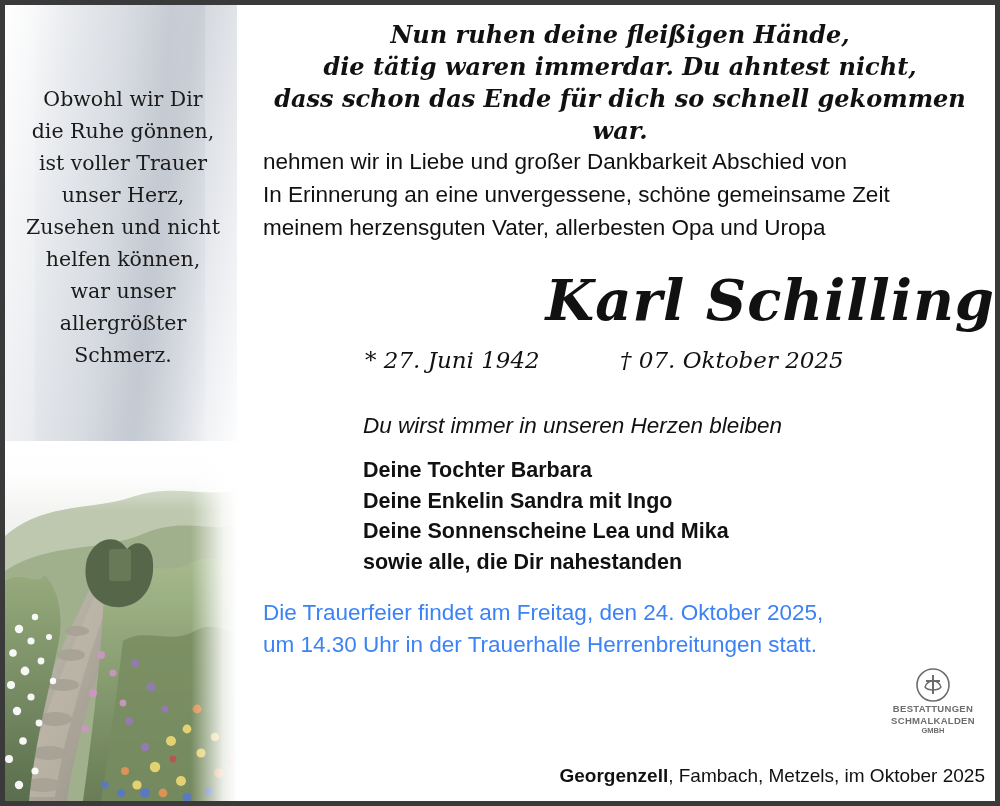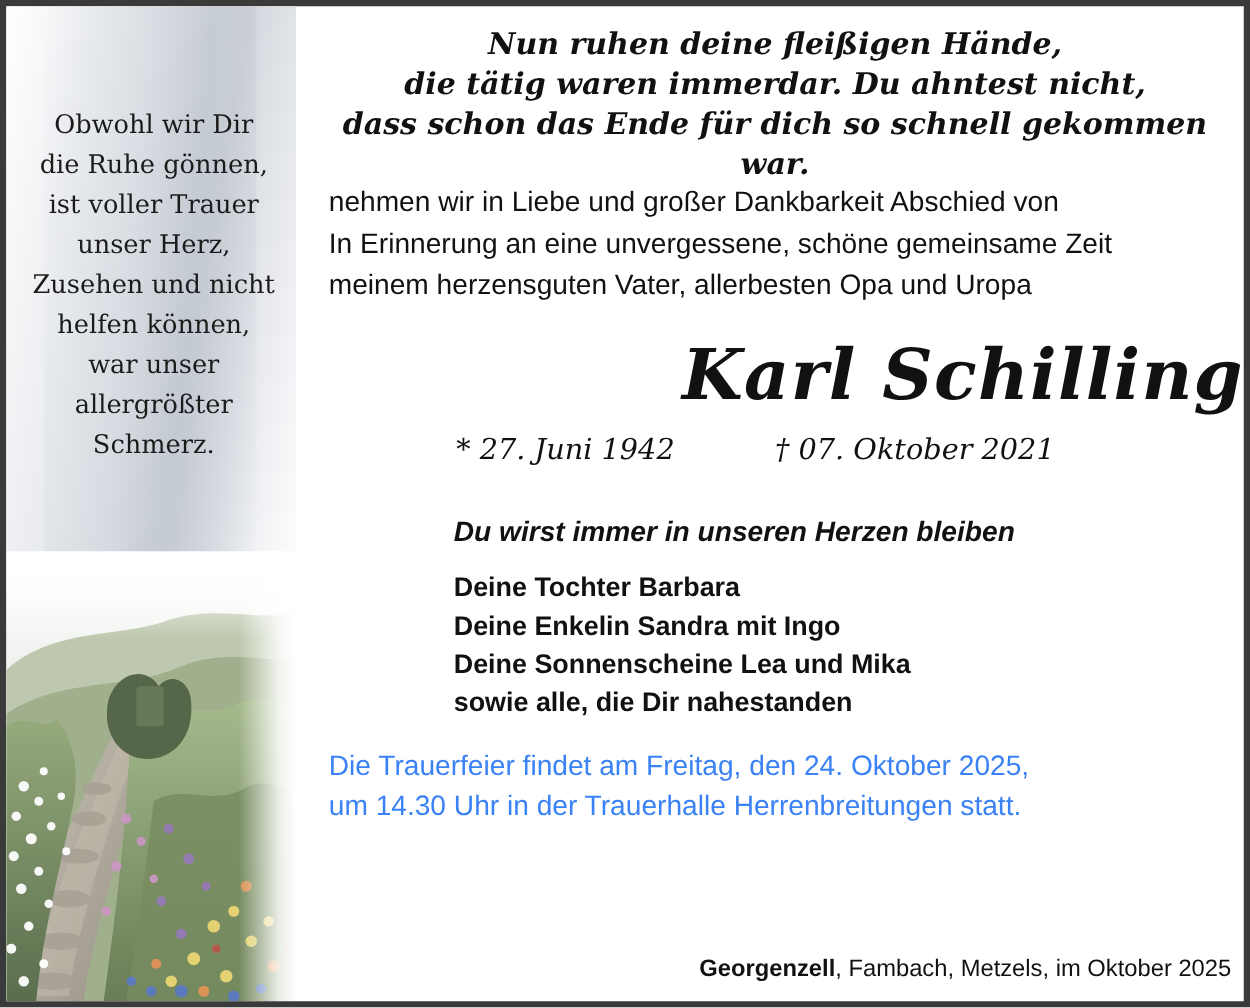--- a/index.html
+++ b/index.html
@@ -137,21 +137,20 @@
   .dates .birth { display: inline-block; width: 255px; }
   .dates .death { display: inline-block; }
   .memory {
     position: absolute;
     left: 118px;
     top: 408px;
     font-family: "Liberation Sans", sans-serif;
     font-style: italic;
     font-size: 22.5px;
     color: #111111;
-    font-weight: bold;
   }
   .mourners {
     position: absolute;
     left: 118px;
     top: 450px;
     font-family: "Liberation Sans", sans-serif;
     font-weight: bold;
     font-size: 21.5px;
     line-height: 30.5px;
     color: #111111;
@@ -341,37 +340,50 @@
 
     <div class="intro">
       <div>nehmen wir in Liebe und großer Dankbarkeit Abschied von</div>
       <div>In Erinnerung an eine unvergessene, schöne gemeinsame Zeit</div>
       <div>meinem herzensguten Vater, allerbesten Opa und Uropa</div>
     </div>
 
     <div class="name">Karl Schilling</div>
 
     <div class="dates">
-      <span class="birth">* 27. Juni 1942</span><span class="death">† 07. Oktober 2021</span>
+      <span class="birth">* 27. Juni 1942</span><span class="death">† 07. Oktober 2025</span>
     </div>
 
     <div class="memory">Du wirst immer in unseren Herzen bleiben</div>
 
     <div class="mourners">
       <div>Deine Tochter Barbara</div>
       <div>Deine Enkelin Sandra mit Ingo</div>
       <div>Deine Sonnenscheine Lea und Mika</div>
       <div>sowie alle, die Dir nahestanden</div>
     </div>
 
     <div class="ceremony">
       <div>Die Trauerfeier findet am Freitag, den 24. Oktober 2025,</div>
       <div>um 14.30 Uhr in der Trauerhalle Herrenbreitungen statt.</div>
     </div>
 
+    <div class="logo">
+      <div class="mark">
+        <svg width="36" height="36" viewBox="0 0 36 36" xmlns="http://www.w3.org/2000/svg">
+          <circle cx="18" cy="18" r="16" fill="none" stroke="#6d6d6d" stroke-width="1.6"></circle>
+          <path d="M18 8 L18 27" stroke="#6d6d6d" stroke-width="2"></path>
+          <path d="M11 14 L25 14" stroke="#6d6d6d" stroke-width="2"></path>
+          <path d="M10 20 C13 12, 23 12, 26 20 C23 24, 13 24, 10 20 Z" fill="none" stroke="#6d6d6d" stroke-width="1.4"></path>
+        </svg>
+      </div>
+      <div class="logo-text">BESTATTUNGEN</div>
+      <div class="logo-text">SCHMALKALDEN</div>
+      <div class="logo-sub">GMBH</div>
+    </div>
 
   </div>
 
   <div class="places">
     <b>Georgenzell</b><span>, Fambach, Metzels, im Oktober 2025</span>
   </div>
 
 </div>
 
 </body></html>

